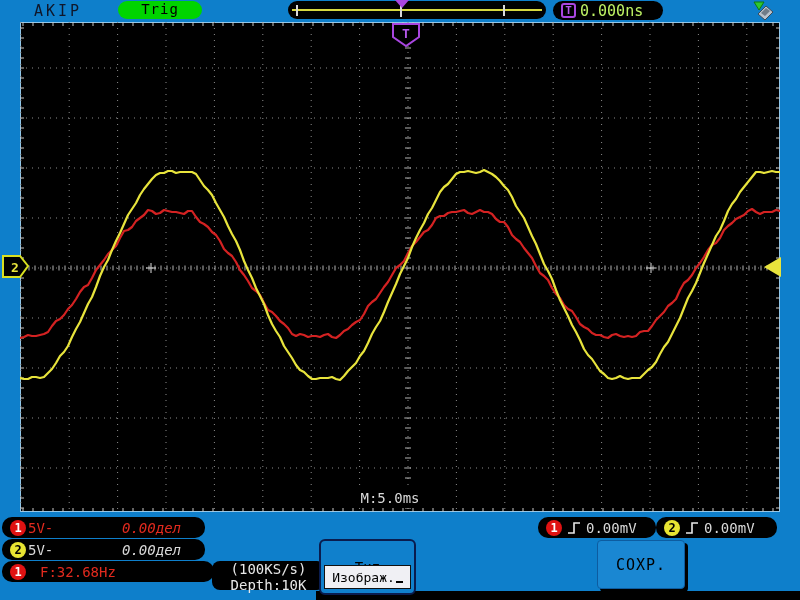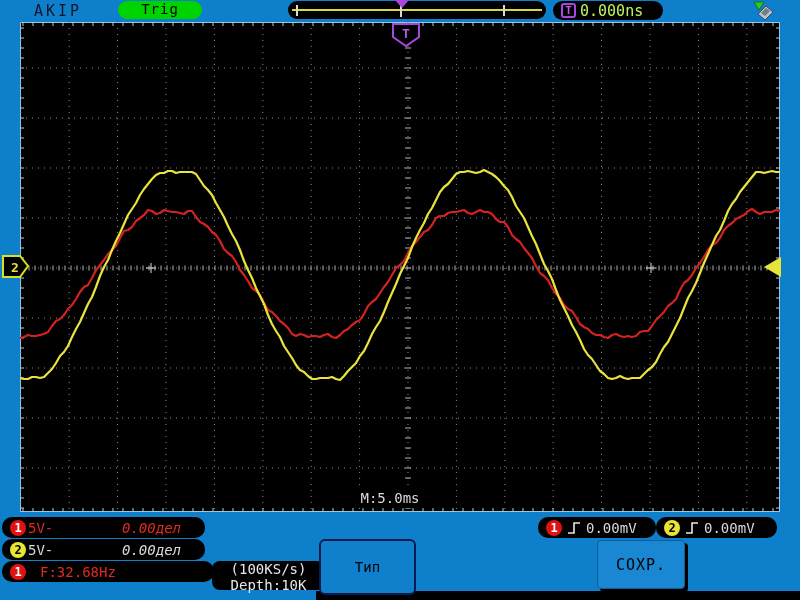--- a/index.html
+++ b/index.html
@@ -645,17 +645,21 @@
   <svg class="edge-icon" viewBox="0 0 14 14">
     <polyline points="1,12 7,12 7,2 13,2" fill="none" stroke="#e8e8e8" stroke-width="1.6"></polyline>
   </svg>
   <span class="wht-txt">0.00mV</span>
 </div>
 
 <div class="abs blackstrip"></div>
 
 <div class="abs menu-btn">
   <div class="menu-title">Тип</div>
+  <div class="menu-value-box">
+    <span>Изображ.</span>
+    <span class="cursor-block"></span>
+  </div>
 </div>
 
 <div class="abs save-btn">
   <span>СОХР.</span>
 </div>
 
 </body></html>

